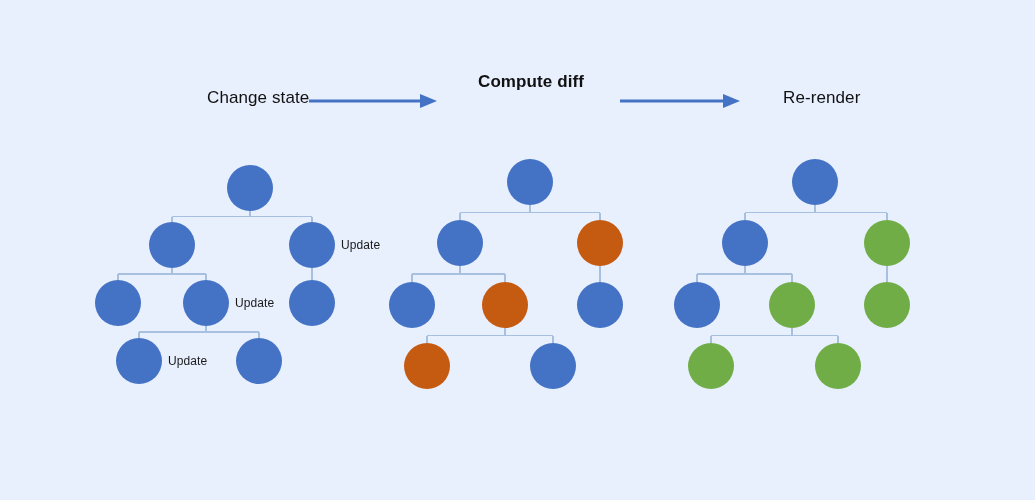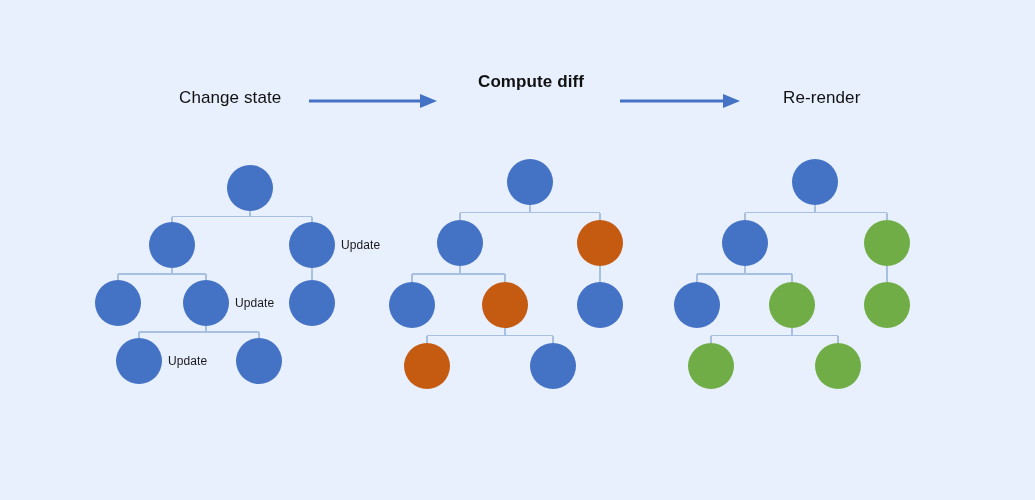--- a/index.html
+++ b/index.html
@@ -104,21 +104,21 @@
       <line x1="792" y1="274" x2="792" y2="282" stroke="#a8c0e0" stroke-width="1.1" shape-rendering="crispEdges"></line>
       <line x1="887" y1="266" x2="887" y2="274" stroke="#a8c0e0" stroke-width="1.1" shape-rendering="crispEdges"></line>
       <line x1="887" y1="274" x2="887" y2="274" stroke="#a8c0e0" stroke-width="1.1" shape-rendering="crispEdges"></line>
       <line x1="887" y1="274" x2="887" y2="282" stroke="#a8c0e0" stroke-width="1.1" shape-rendering="crispEdges"></line>
       <line x1="792" y1="328" x2="792" y2="335.5" stroke="#a8c0e0" stroke-width="1.1" shape-rendering="crispEdges"></line>
       <line x1="711" y1="335.5" x2="838" y2="335.5" stroke="#a8c0e0" stroke-width="1.1" shape-rendering="crispEdges"></line>
       <line x1="711" y1="335.5" x2="711" y2="343" stroke="#a8c0e0" stroke-width="1.1" shape-rendering="crispEdges"></line>
       <line x1="838" y1="335.5" x2="838" y2="343" stroke="#a8c0e0" stroke-width="1.1" shape-rendering="crispEdges"></line>
     </svg>
 
-  <div class="phase-label" style="left: 179px; top: 88px;">Change state</div>
+  <div class="phase-label" style="left: 207px; top: 88px;">Change state</div>
   <div class="phase-label" style="left: 478px; top: 72px; font-weight: bold;">Compute diff</div>
   <div class="phase-label" style="left: 775px; top: 88px; margin-left: 8px;">Re-render</div>
 
   <svg class="flow-arrow" id="arrow-0" width="128" height="18" viewBox="0 0 128 18" style="left: 309px; top: 92px;">
       <line x1="0" y1="9" x2="113" y2="9" stroke="#4472c4" stroke-width="3.2"></line>
       <polygon points="111,2 128,9 111,16" fill="#4472c4"></polygon>
     </svg>
   <svg class="flow-arrow" id="arrow-1" width="120" height="18" viewBox="0 0 120 18" style="left: 620px; top: 92px;">
       <line x1="0" y1="9" x2="105" y2="9" stroke="#4472c4" stroke-width="3.2"></line>
       <polygon points="103,2 120,9 103,16" fill="#4472c4"></polygon>

